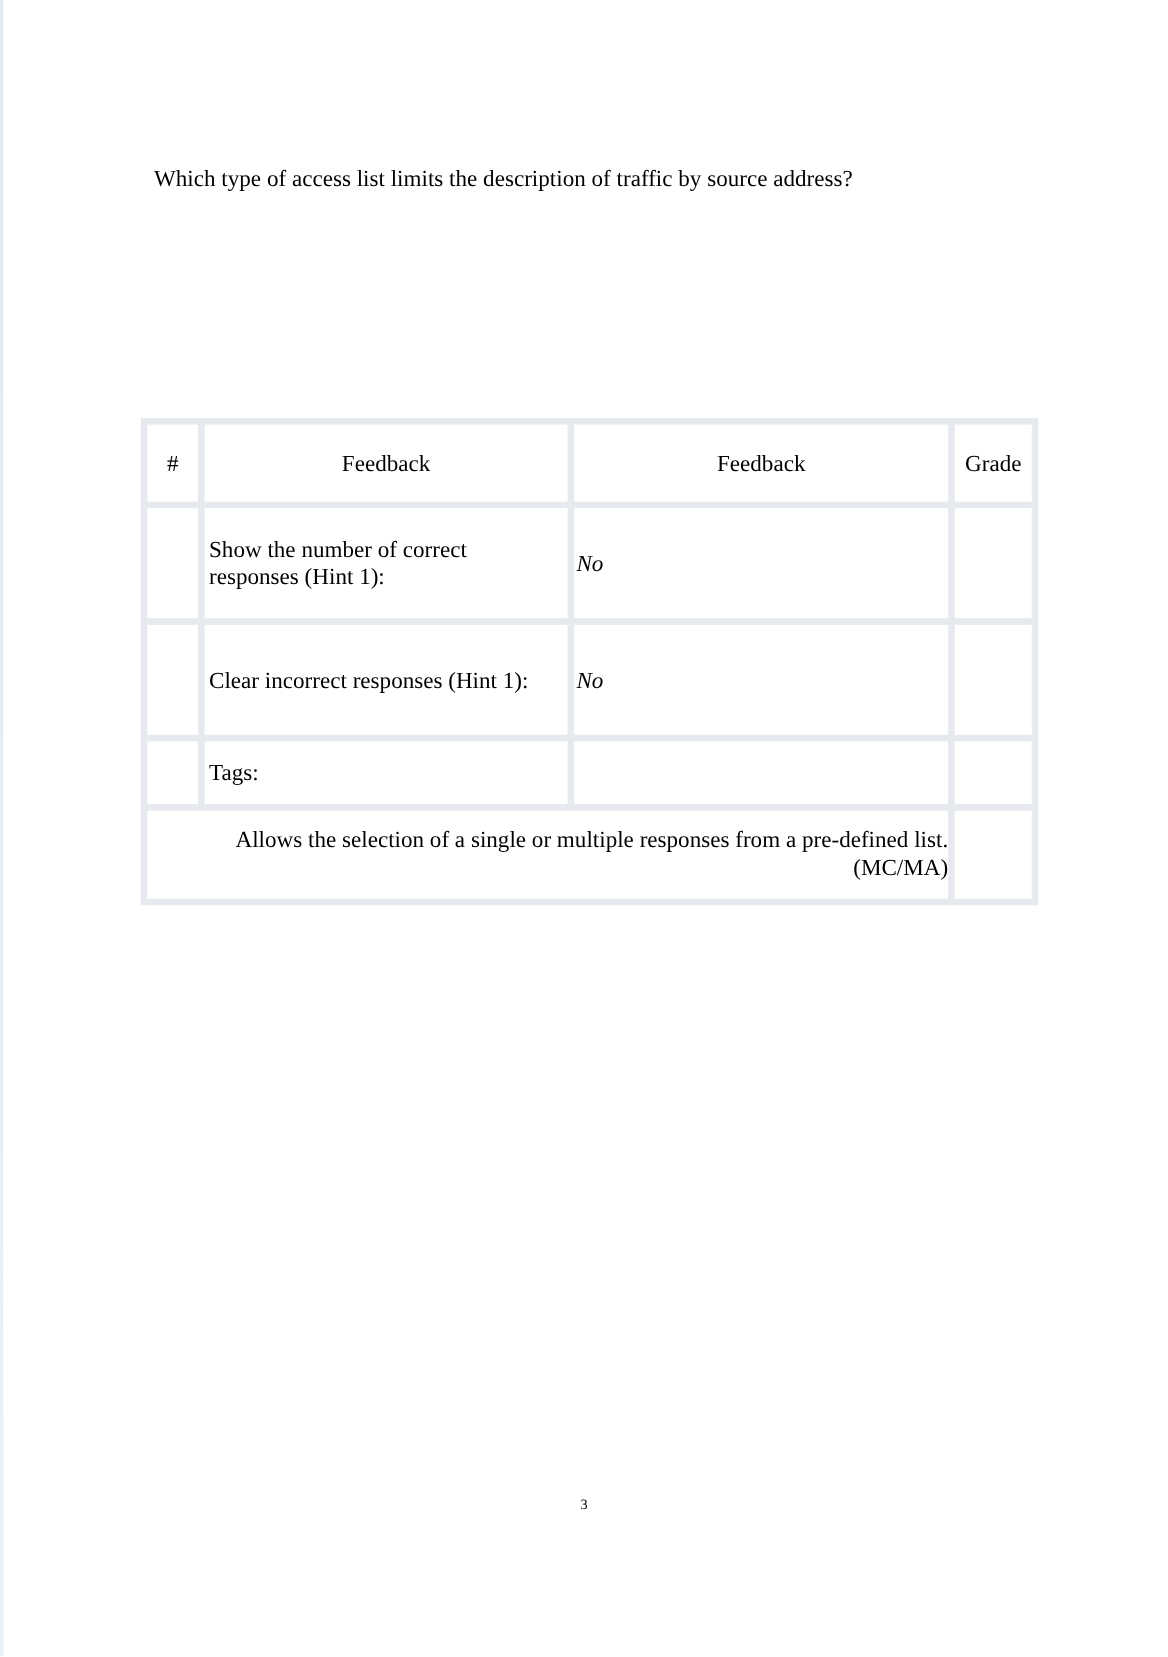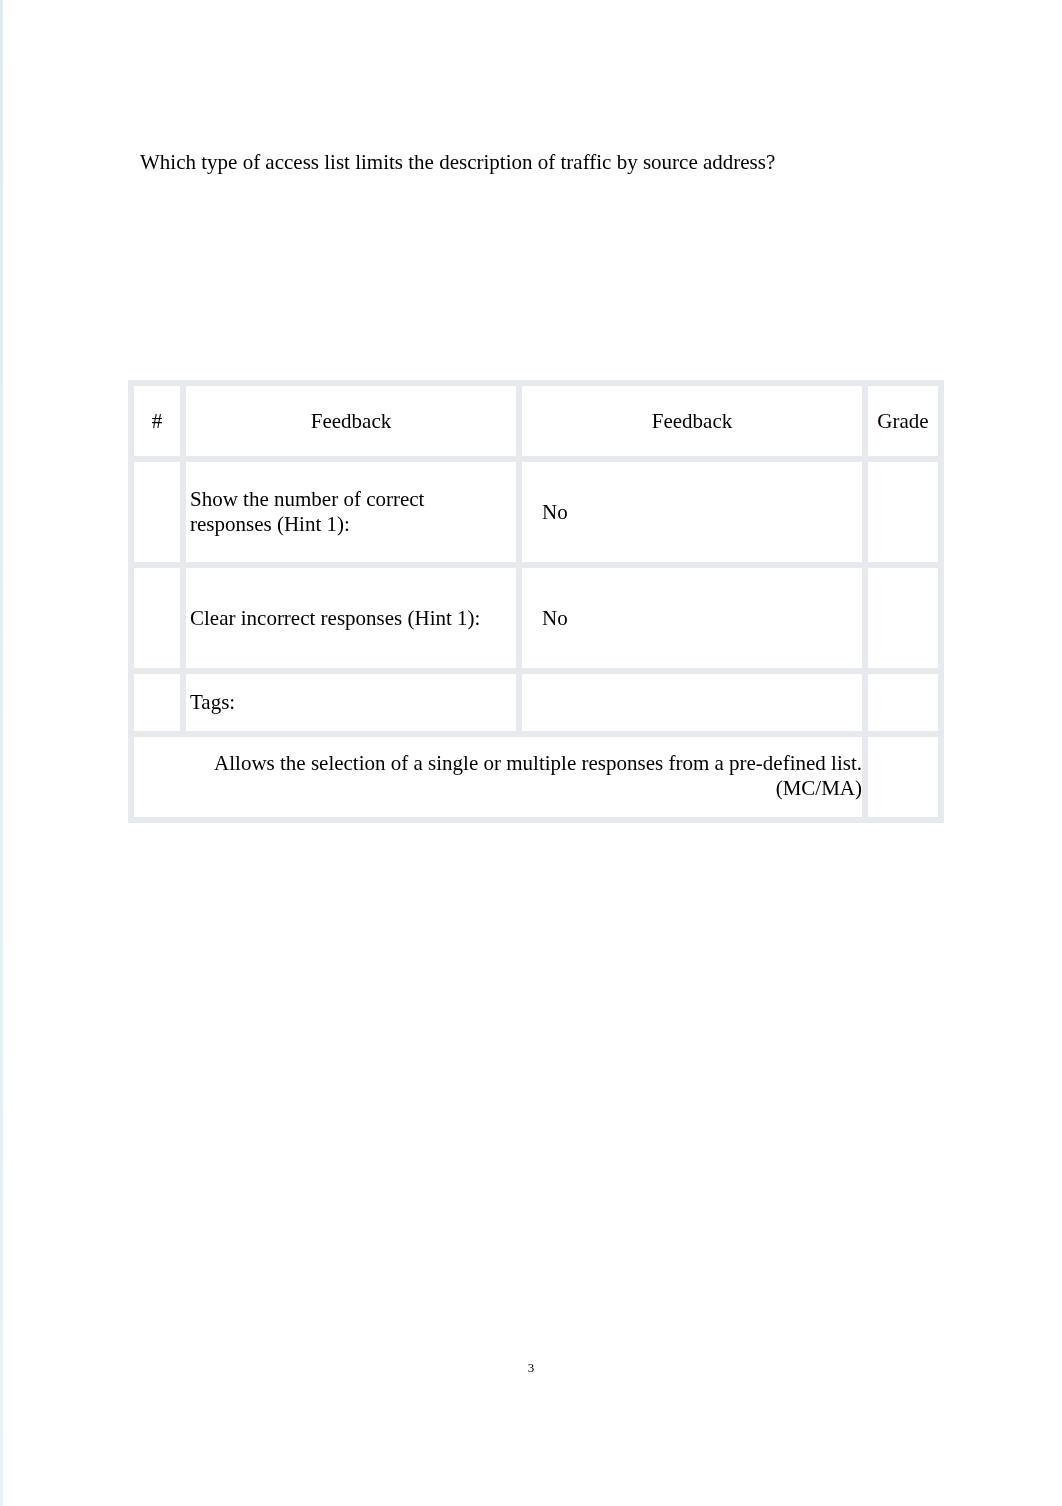--- a/index.html
+++ b/index.html
@@ -53,21 +53,22 @@
     height: 70px;
   }
   td {
     text-align: left;
     padding: 0;
   }
   .cell-inner {
     padding: 16px 10px 16px 4px;
   }
   .cell-inner.tight {
-    padding-left: 20px;
+    padding-left: 2px;
+    font-style: italic;
   }
   .col-num   { width: 46px; }
   .col-ans   { width: 330px; }
   .col-fb    { width: 340px; }
   .col-grade { width: 70px; }
 
   tr.datarow td { height: 100px; }
   tr.tagsrow td { height: 41px; }
 
   .footer-row td.merged {

